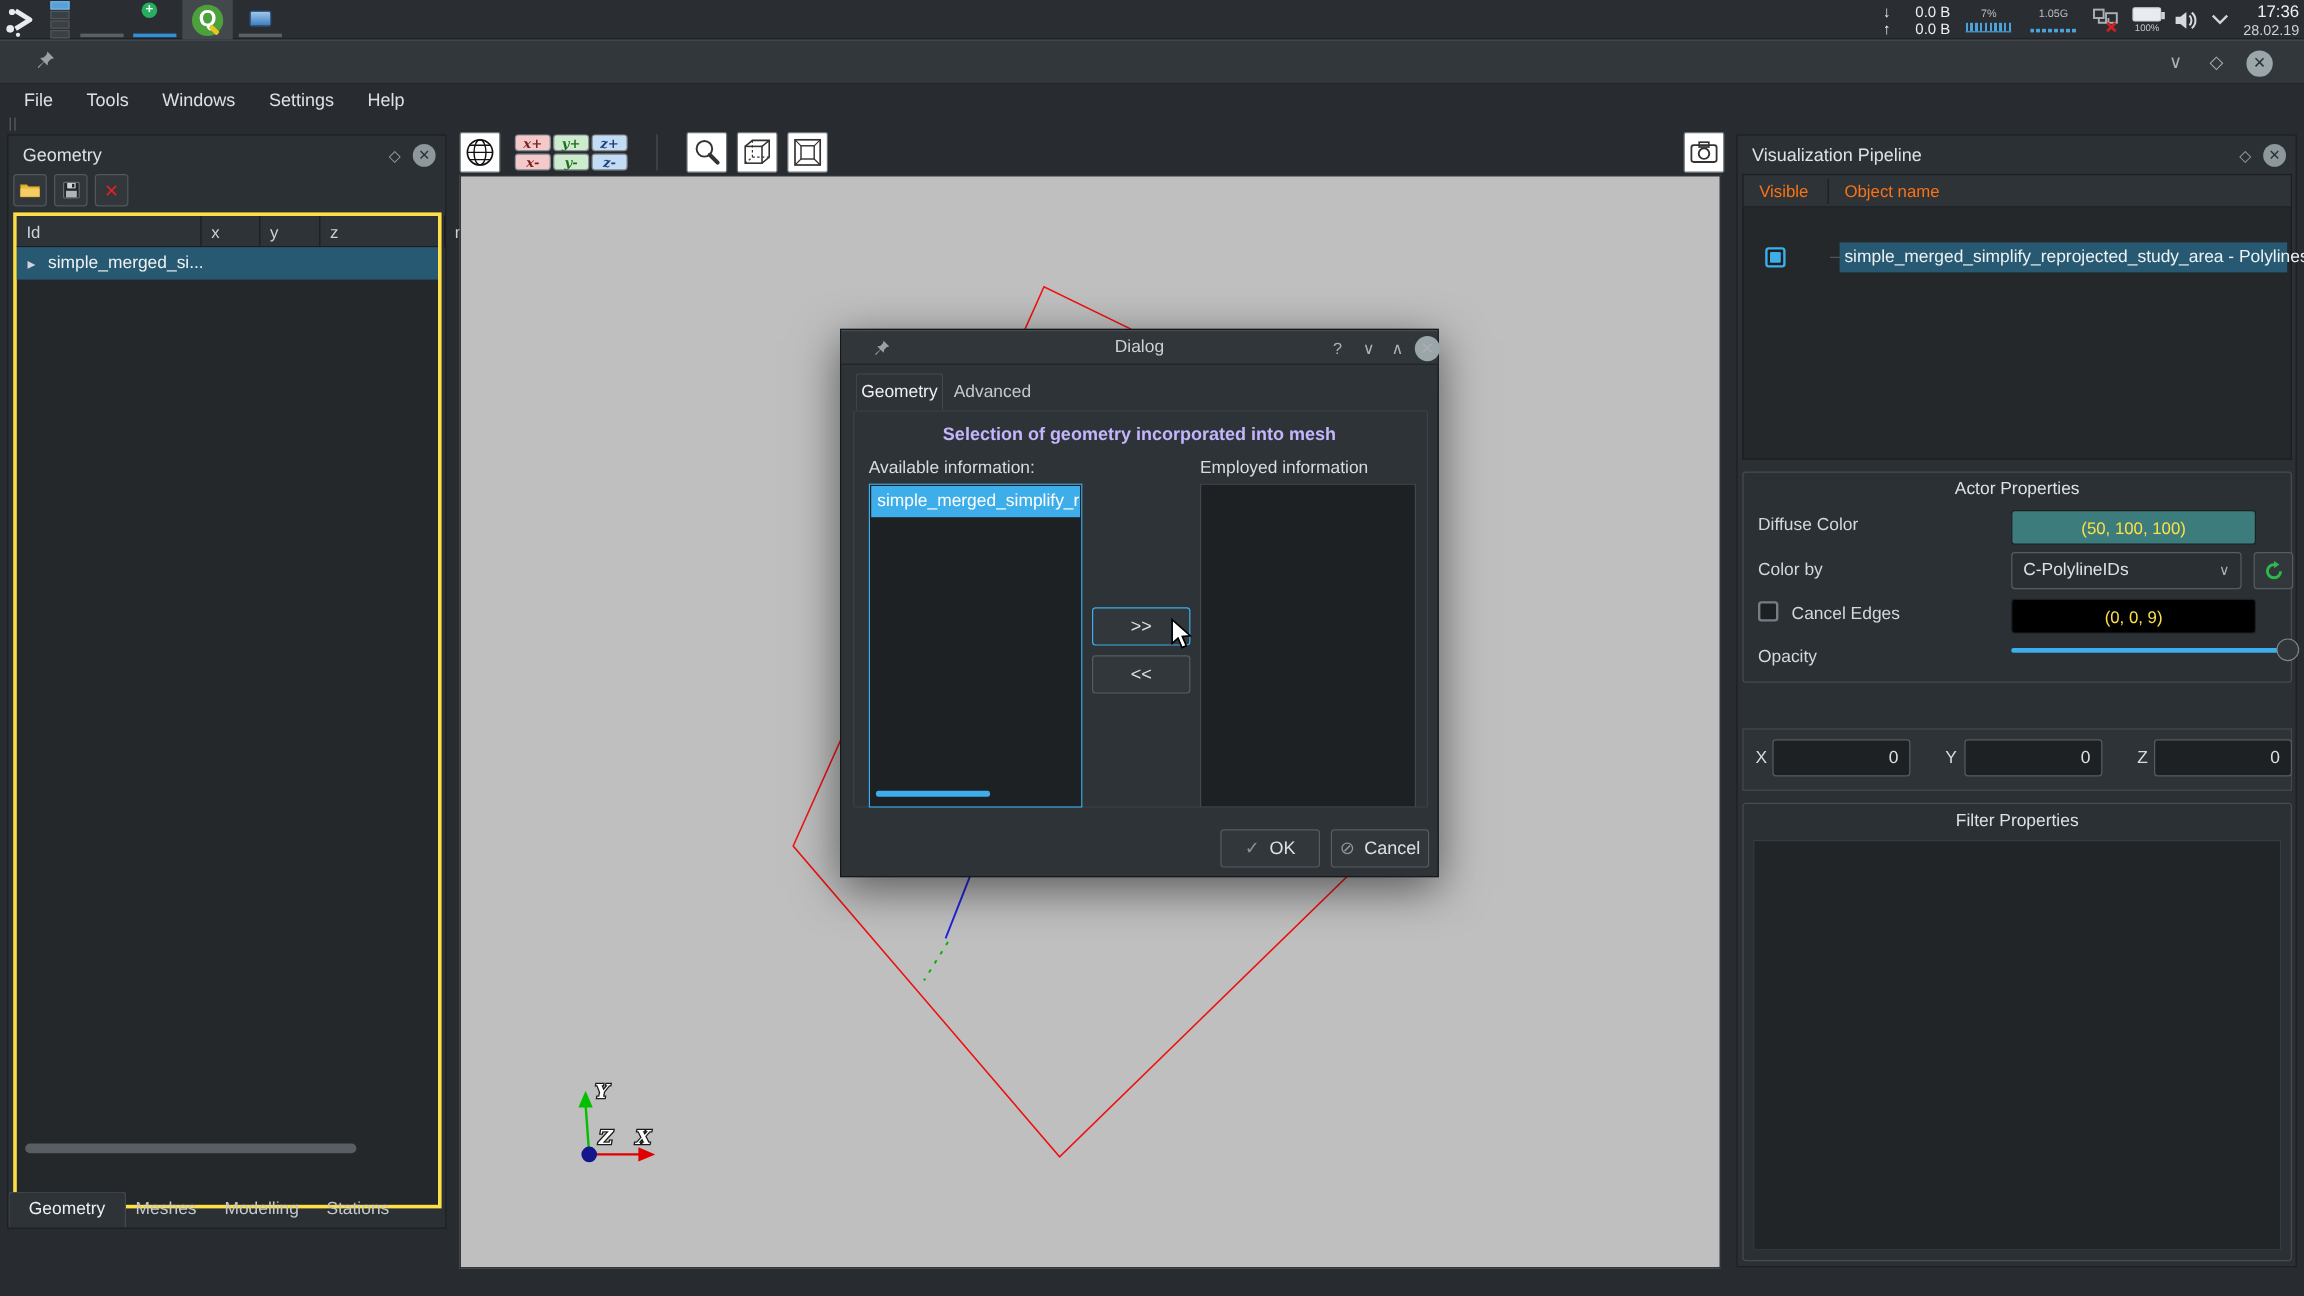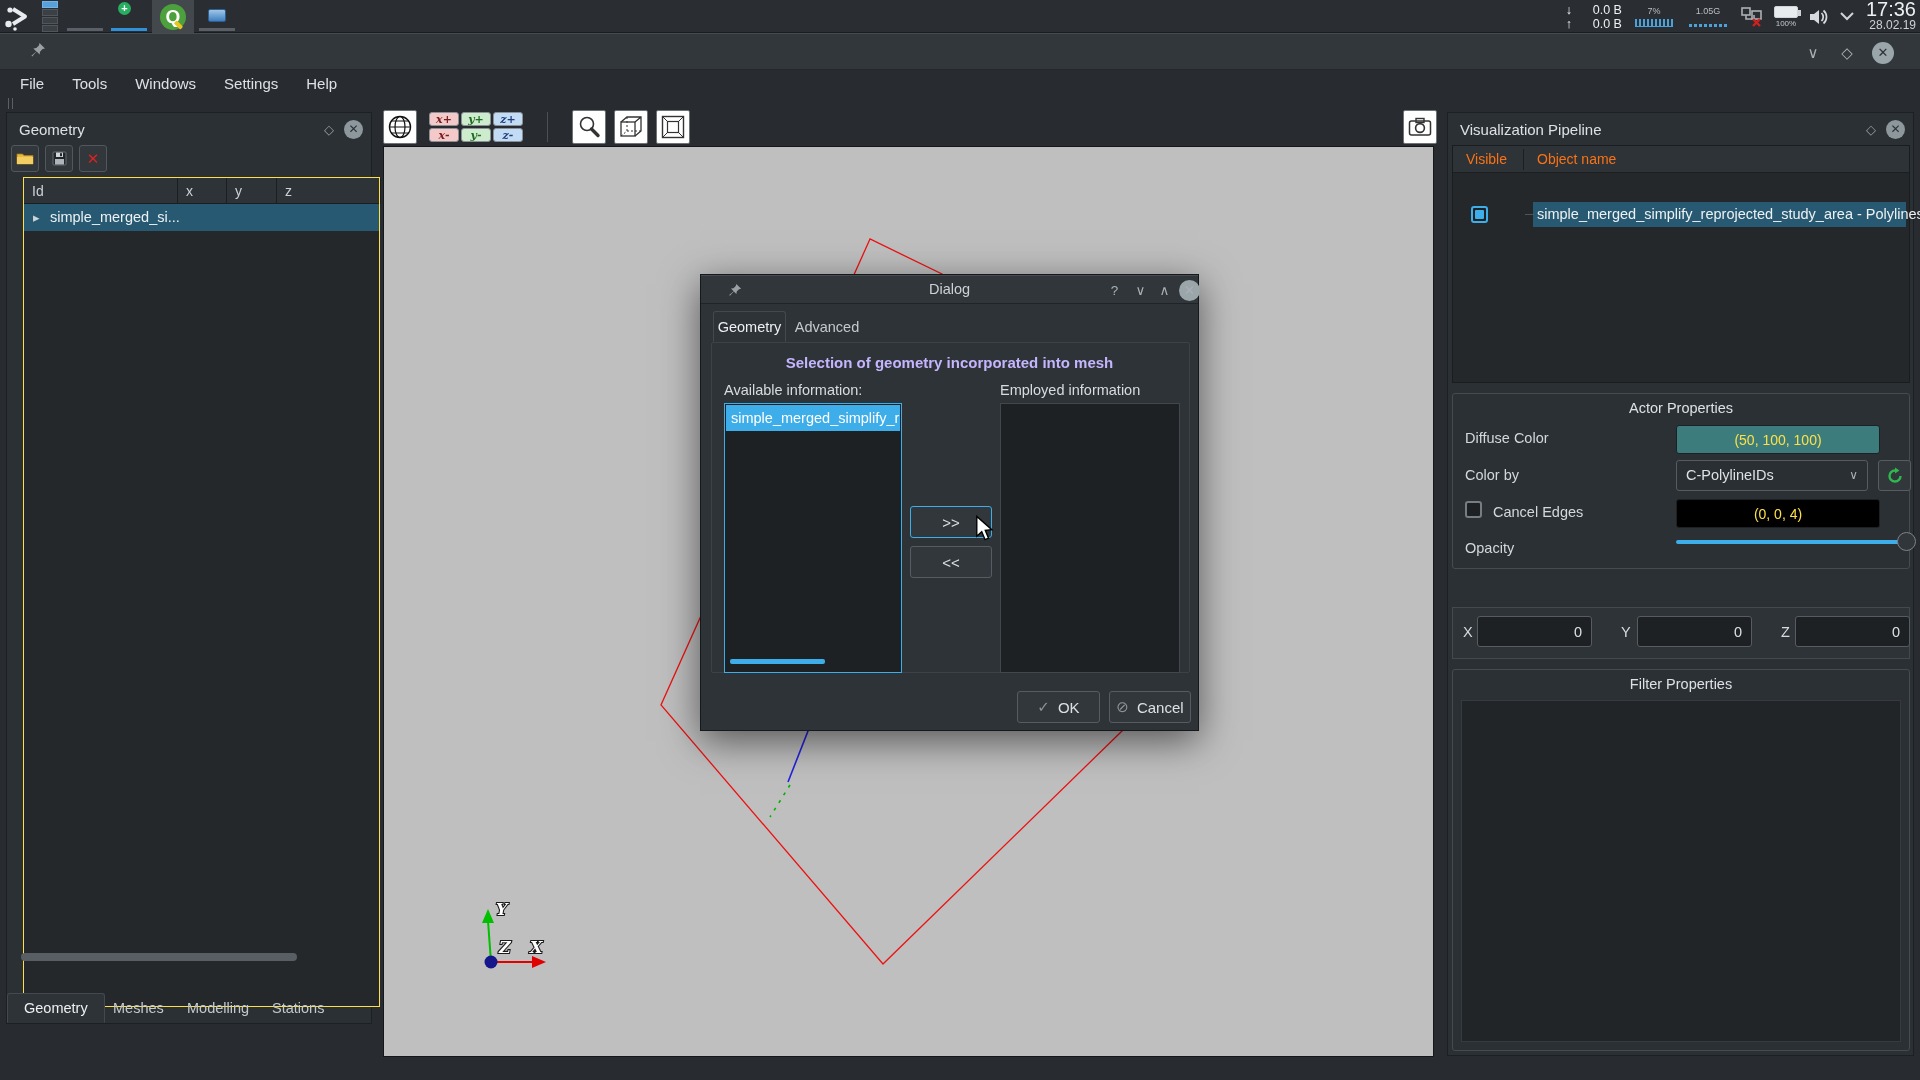--- a/index.html
+++ b/index.html
@@ -43,21 +43,21 @@
     background-size:100% 100%; border-bottom:1px solid #4aa2d8; }
   .graph-dots { margin-top:3px; width:38px; height:8px;
     background:repeating-linear-gradient(90deg,#4aa2d8 0 3px,transparent 3px 5px);
     background-position:0 100%; background-size:100% 3px; background-repeat:no-repeat; }
   .tray-ico { display:flex; align-items:center; justify-content:center; }
   #battery-wrap { display:flex; flex-direction:column; align-items:center; }
   #battery-body { width:24px; height:12px; border:1px solid #cfd4d8; border-radius:2px; background:#e8ecef; position:relative; }
   #battery-body:after { content:""; position:absolute; right:-4px; top:3px; width:3px; height:6px; background:#cfd4d8; }
   #battery-pct { font-size:8px; color:#c3c9cd; line-height:9px; margin-top:1px; }
   #clock { text-align:right; line-height:16px; color:#eef1f3; margin-left:2px; }
-  #clock .time { font-size:20px; }
+  #clock .time { font-size:14px; }
   #clock .date { font-size:12px; color:#cdd2d6; }
 
   
   #titlebar { position:absolute; left:0; top:33px; width:1920px; height:37px;
     background:#32373c; border-top:1px solid #454b51; border-bottom:1px solid #24282c; }
   #window-title { position:absolute; left:0; right:0; top:9px; text-align:center; color:#c9ced2; font-size:15px; }
   .tb-ctrl { position:absolute; top:8px; width:22px; height:22px; text-align:center; line-height:22px;
     color:#aab1b6; font-size:15px; }
   .close-circle { border-radius:50%; background:#9aa6aa; color:#2c3136; font-size:13px; font-weight:bold; line-height:21px; }
   #menubar { position:absolute; left:0; top:70px; width:1920px; height:26px; display:flex; align-items:center; padding-left:6px; }
@@ -76,21 +76,21 @@
     display:flex; align-items:center; justify-content:center; gap:8px; }
   .tab { position:absolute; top:0; height:100%; display:flex; align-items:center; justify-content:center;
     font-size:14.5px; color:#c4c9cd; border:1px solid transparent; }
   .tab.active { background:#2e3338; border-color:#43494f; border-bottom-color:#2e3338; border-radius:3px 3px 0 0; color:#eef0f2; }
 
   
   #geo-dock { position:absolute; left:6px; top:112px; width:366px; height:912px; }
   #geo-toolbar { position:absolute; left:4px; top:32px; height:30px; display:flex; gap:6px; }
   .mini-btn { width:28px; height:27px; background:#32373c; border:1px solid #51575d; border-radius:3px;
     display:flex; align-items:center; justify-content:center; }
-  #geo-table { position:absolute; left:16px; top:64px; width:357px; height:830px; background:#24282b; border:1px solid #fde047; }
+  #geo-table { position:absolute; left:4px; top:64px; width:357px; height:830px; background:#24282b; border:3px solid #fde047; }
   #geo-header { position:absolute; left:0; top:0; width:100%; height:26px; background:#2e3338; border-bottom:1px solid #1b1f22;
     font-size:14px; color:#ccd1d5; }
   .geo-col { position:absolute; top:0; height:26px; line-height:26px; padding-left:8px; border-left:1px solid #1b1f22; }
   #geo-row { position:absolute; left:0; top:26px; width:100%; height:27px; background:#275a72; color:#eef1f3;
     font-size:14.5px; line-height:27px; }
   #geo-expander { position:absolute; left:9px; top:0; color:#cfd4d8; font-size:13px; }
   #geo-row-label { position:absolute; left:26px; top:0; }
   #geo-hscroll { position:absolute; left:14px; bottom:62px; width:276px; height:8px; background:#585e63; border-radius:4px; }
   #geo-tabs { position:absolute; left:0px; bottom:0px; width:100%; height:30px; }
   #geo-tabs .tab { padding:0 16px; }
@@ -473,21 +473,21 @@
       </div>
       <div id="refresh-btn" class="btn" style="top:66px;">
         <svg width="18" height="18" viewBox="0 0 18 18">
           <path d="M14.5 9 A5.5 5.5 0 1 1 9 3.5" fill="none" stroke="#2eb84d" stroke-width="2.4"></path>
           <polygon points="9,0.5 9,6.5 13.5,3.5" fill="#2eb84d"></polygon>
         </svg>
       </div>
 
       <div class="checkbox empty" style="position:absolute;left:12px;top:107px;"></div>
       <div class="prop-label" style="left:40px;top:110px;">Cancel Edges</div>
-      <div class="color-btn" style="top:105px;background:#000;">(0, 0, 4)</div>
+      <div class="color-btn" style="top:105px;background:#000;">(0, 0, 9)</div>
 
       <div class="prop-label" style="top:146px;">Opacity</div>
       <div style="position:absolute;left:0;top:133px;width:100%;height:30px;">
         <div id="opacity-slider">
           <div id="opacity-handle"></div>
         </div>
       </div>
     </div>
 
     <div id="xform-pane">

